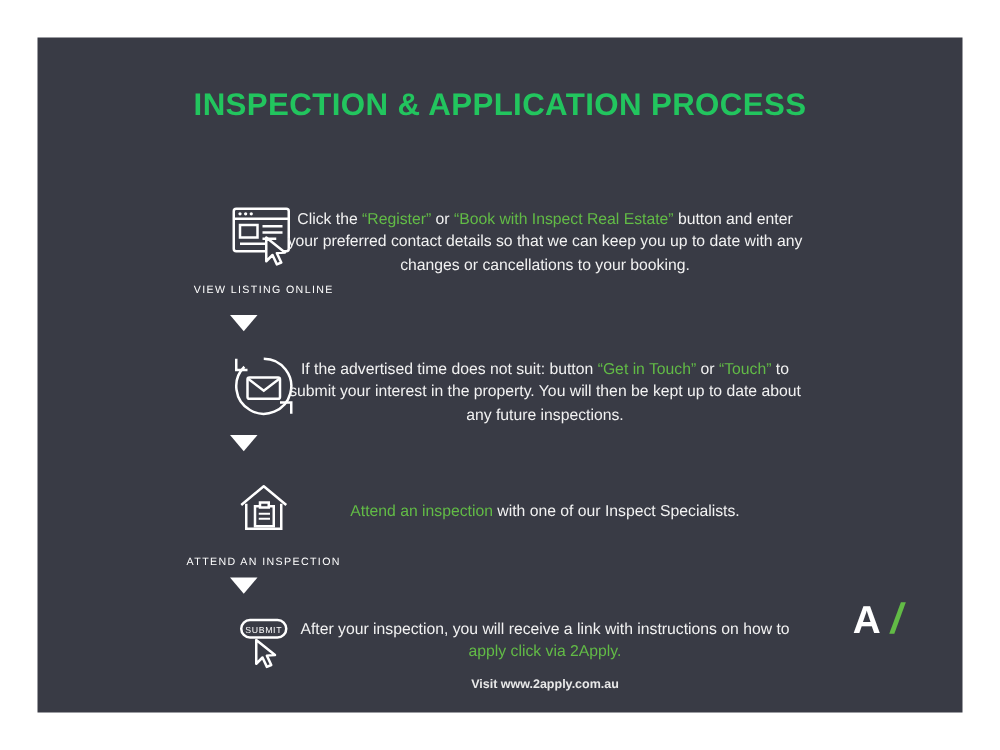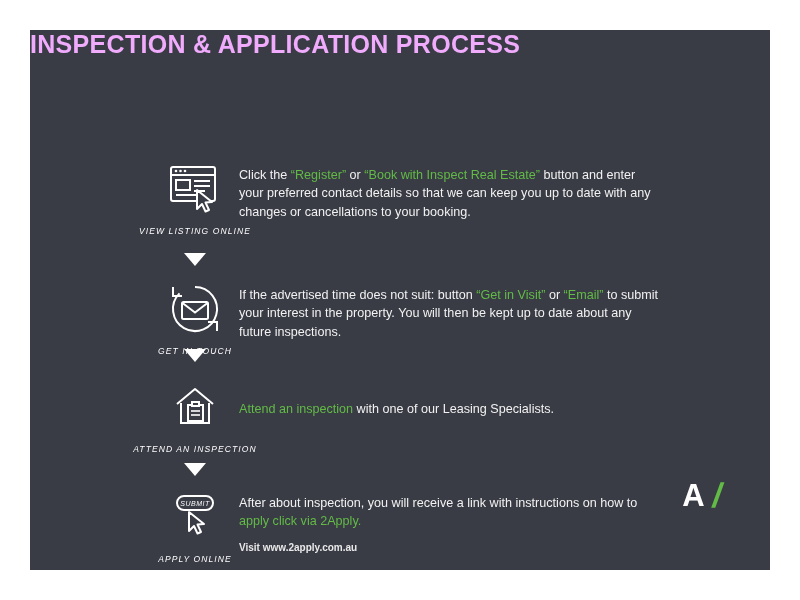--- a/index.html
+++ b/index.html
@@ -17,64 +17,65 @@
     position: absolute;
     left: 30px;
     top: 30px;
     width: 740px;
     height: 540px;
     background: #393b45;
     color: #ffffff;
     box-sizing: border-box;
   }
   .title {
-    text-align: left;
+    text-align: center;
     font-size: 25px;
     font-weight: bold;
     letter-spacing: 0.3px;
-    color: #f0abfc;
+    margin-top: 40px;
+    color: #22c55e;
   }
   .steps {
     position: absolute;
     left: 0;
     top: 100px;
     width: 740px;
   }
   .step {
     position: absolute;
     left: 0;
     width: 740px;
   }
   .icon-col {
     position: absolute;
-    left: 60px;
+    left: 76px;
     width: 210px;
     text-align: center;
-    font-style: italic;
   }
   .icon-box {
     height: 58px;
     display: flex;
     align-items: center;
     justify-content: center;
   }
   .icon-label {
     margin-top: 8px;
     font-size: 8.5px;
     letter-spacing: 1.1px;
     color: #ffffff;
     white-space: nowrap;
   }
   .text-col {
     position: absolute;
-    left: 209px;
+    left: 196px;
     width: 420px;
     font-size: 12.6px;
     line-height: 1.45;
     color: #f2f2f2;
+    text-align: center;
   }
   .green { color: #62bb46; }
   .arrow {
     position: absolute;
     left: 60px;
     width: 210px;
     text-align: center;
   }
   .arrow-shape {
     display: inline-block;
@@ -151,24 +152,23 @@
       <div class="icon-col">
         <div class="icon-box">
           <svg width="52" height="52" viewBox="0 0 52 52">
             <path d="M26 4 a22 22 0 1 1 -15.5 6.4" fill="none" stroke="#ffffff" stroke-width="2"></path>
             <path d="M4 4 L4 13 L13 13" fill="none" stroke="#ffffff" stroke-width="2"></path>
             <path d="M48 48 L48 39 L39 39" fill="none" stroke="#ffffff" stroke-width="2"></path>
             <rect x="13" y="19" width="26" height="17" rx="1.5" fill="none" stroke="#ffffff" stroke-width="2"></rect>
             <path d="M13.5 20 L26 29.5 L38.5 20" fill="none" stroke="#ffffff" stroke-width="2"></path>
           </svg>
         </div>
-        <div class="icon-label">GET IN TOUCH</div>
       </div>
       <div class="text-col" style="top:6px; position:absolute;">
-        <span>If the advertised time does not suit: button </span><span class="green">“Get in Visit”</span><span> or </span><span class="green">“Email”</span><span> to submit your interest in the property. You will then be kept up to date about any future inspections.</span>
+        <span>If the advertised time does not suit: button </span><span class="green">“Get in Touch”</span><span> or </span><span class="green">“Touch”</span><span> to submit your interest in the property. You will then be kept up to date about any future inspections.</span>
       </div>
     </div>
 
     <div class="arrow" style="top:218px;">
       <span class="arrow-shape"></span>
     </div>
 
     <div class="step" style="top:248px;">
       <div class="icon-col">
         <div class="icon-box">
@@ -177,41 +177,40 @@
             <path d="M12 22 L12 42 L40 42 L40 22" fill="none" stroke="#ffffff" stroke-width="2"></path>
             <rect x="19" y="24" width="15" height="16" fill="#393b45" stroke="#ffffff" stroke-width="2"></rect>
             <rect x="23" y="21" width="7" height="4" fill="#393b45" stroke="#ffffff" stroke-width="2"></rect>
             <line x1="22" y1="30" x2="31" y2="30" stroke="#ffffff" stroke-width="1.6"></line>
             <line x1="22" y1="34" x2="31" y2="34" stroke="#ffffff" stroke-width="1.6"></line>
           </svg>
         </div>
         <div class="icon-label">ATTEND AN INSPECTION</div>
       </div>
       <div class="text-col" style="top:22px; position:absolute;">
-        <span class="green">Attend an inspection</span><span> with one of our Leasing Specialists.</span>
+        <span class="green">Attend an inspection</span><span> with one of our Inspect Specialists.</span>
       </div>
     </div>
 
     <div class="arrow" style="top:332px;">
       <span class="arrow-shape"></span>
     </div>
 
     <div class="step" style="top:358px;">
       <div class="icon-col">
         <div class="icon-box">
           <svg width="56" height="54" viewBox="0 0 56 54">
             <rect x="10" y="6" width="36" height="14" rx="7" fill="none" stroke="#ffffff" stroke-width="2"></rect>
             <text x="28" y="16" font-family="Liberation Sans, sans-serif" font-size="7" fill="#ffffff" text-anchor="middle" letter-spacing="0.5">SUBMIT</text>
             <path d="M22 22 L22 41 L27 36 L30.5 43.5 L34 42 L30.5 34.5 L37 34 Z" fill="#393b45" stroke="#ffffff" stroke-width="2" stroke-linejoin="round"></path>
           </svg>
         </div>
-        <div class="icon-label">APPLY ONLINE</div>
       </div>
       <div class="text-col" style="top:6px; position:absolute;">
-        <span>After about inspection, you will receive a link with instructions on how to </span><span class="green">apply click via 2Apply.</span>
+        <span>After your inspection, you will receive a link with instructions on how to </span><span class="green">apply click via 2Apply.</span>
         <div class="small-note">Visit www.2apply.com.au</div>
       </div>
     </div>
 
   </div>
 
   <div class="logo">
     <span>A</span>
     <span class="slash">/</span>
   </div>

